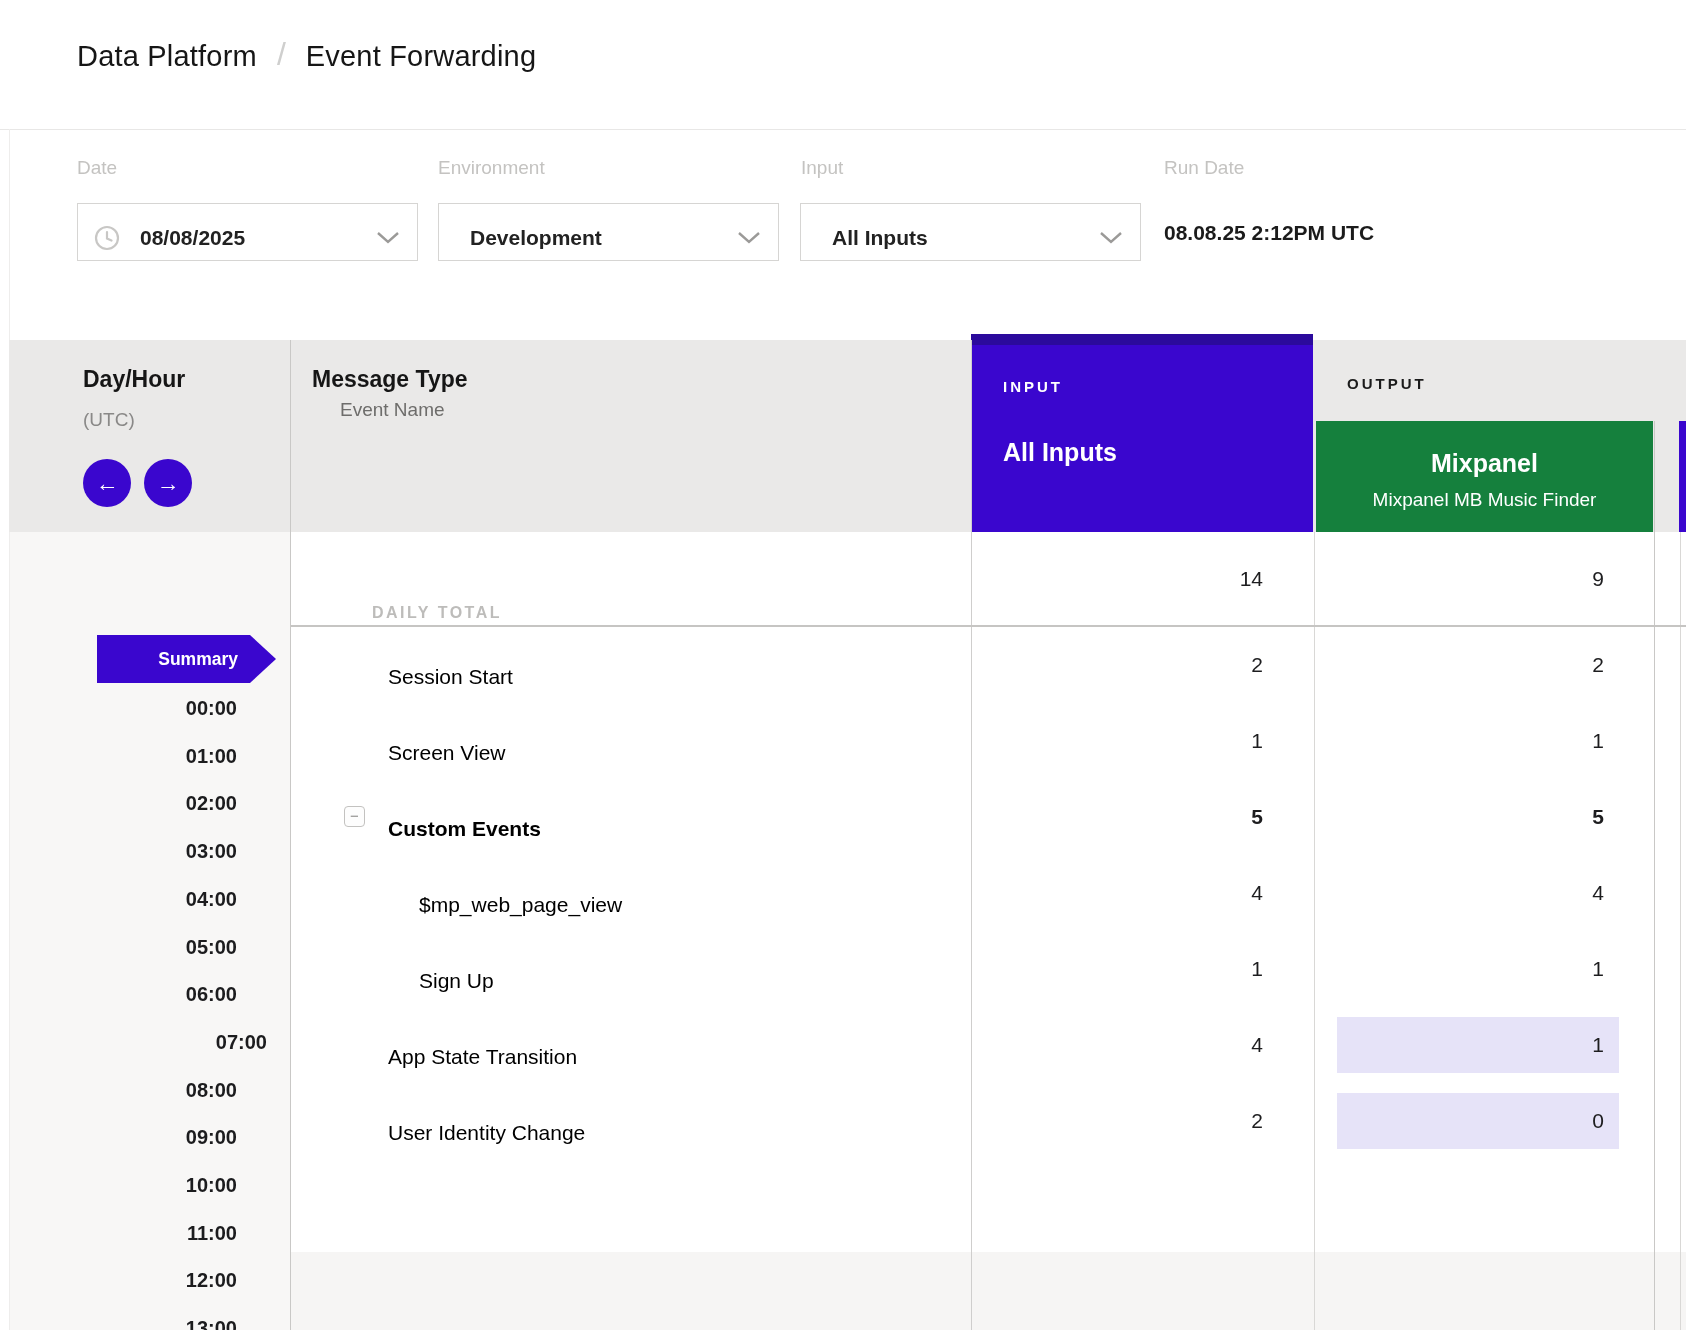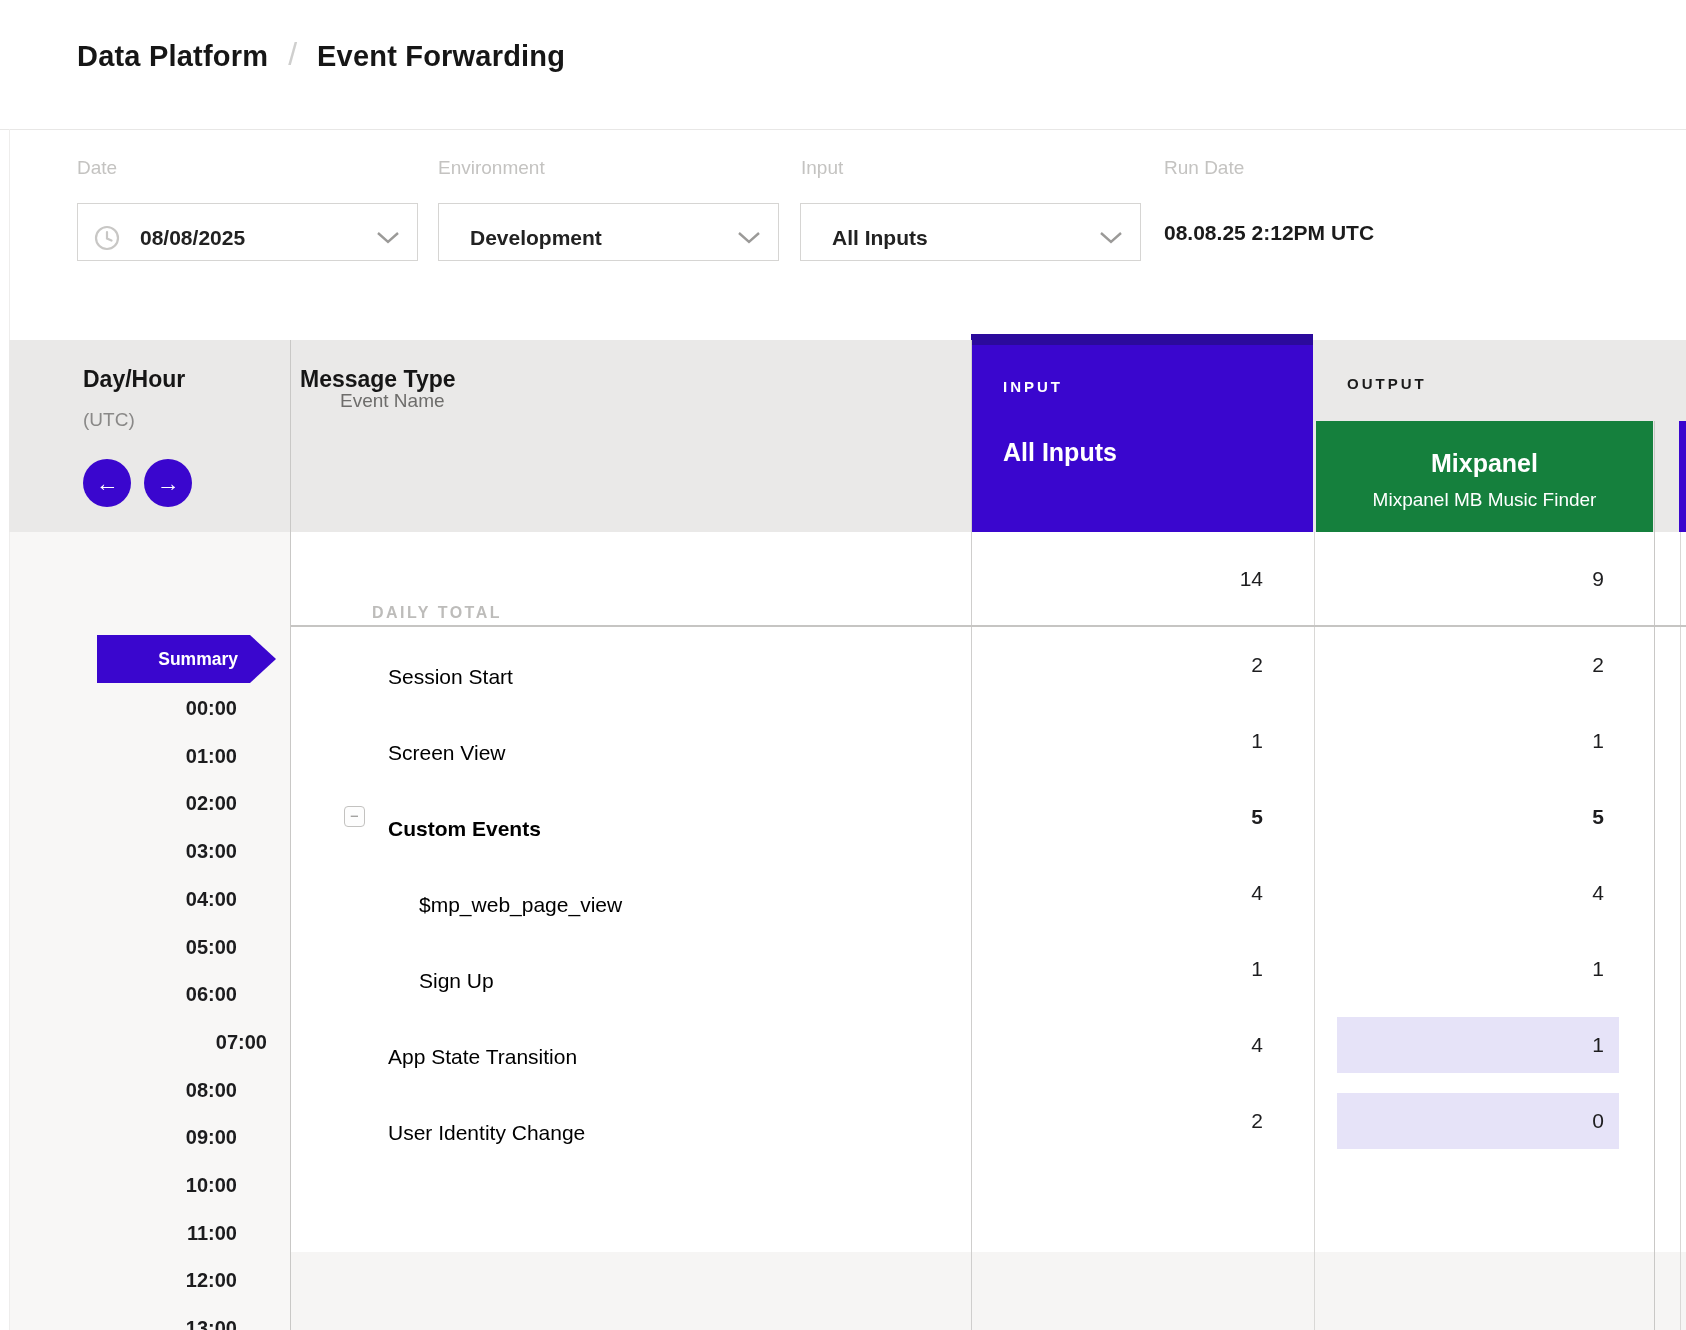--- a/index.html
+++ b/index.html
@@ -4,21 +4,21 @@
 <style>
   html,body{margin:0;padding:0;background:#ffffff;}
   #screen{
     position:relative;width:1686px;height:1330px;overflow:hidden;
     background:#ffffff;color:#1d1d1f;
     font-family:"Liberation Sans",sans-serif;
     -webkit-font-smoothing:antialiased;
   }
   
   .breadcrumb{position:absolute;top:38px;left:77px;display:flex;align-items:center;gap:20px;}
-  .crumb{font-size:29px;font-weight:700;color:#161616;letter-spacing:.2px;text-align:right;}
+  .crumb{font-size:29px;font-weight:400;color:#161616;letter-spacing:.2px;text-align:right;}
   .crumb-sep{font-size:32px;font-weight:300;color:#cfcfce;transform:translateY(-2px);}
   .top-divider{position:absolute;top:129px;left:0;width:1686px;height:1px;background:#e8e7e6;}
   .edge-line{position:absolute;top:129px;left:9px;width:1px;height:1201px;background:#eeedec;}
 
   
   .flabel{position:absolute;top:157px;font-size:19px;color:#c4c3c1;}
   .control{
     position:absolute;top:203px;height:58px;box-sizing:border-box;
     border:1px solid #d6d5d3;background:#fff;display:flex;align-items:center;
     padding:11px 18px 0 16px;cursor:pointer;
@@ -29,22 +29,22 @@
 
   
   .thead{position:absolute;top:340px;left:9px;width:1677px;height:192px;background:#EAE9E8;}
   .dayhour-title{position:absolute;top:366px;left:83px;font-size:23px;font-weight:700;color:#161616;}
   .dayhour-sub{position:absolute;top:409px;left:83px;font-size:19px;color:#8a8988;}
   .navbtn{
     position:absolute;top:459px;width:48px;height:48px;border-radius:50%;
     background:#3A06CE;color:#ffffff;display:flex;align-items:center;justify-content:center;
     font-size:23px;font-weight:700;cursor:pointer;
   }
-  .msg-title{position:absolute;top:366px;left:300px;font-size:23px;font-weight:700;color:#161616;}
-  .msg-sub{position:absolute;top:390px;left:340px;font-size:19px;color:#6e6d6b;}
+  .msg-title{position:absolute;top:366px;left:312px;font-size:23px;font-weight:700;color:#161616;}
+  .msg-sub{position:absolute;top:399px;left:340px;font-size:19px;color:#6e6d6b;}
 
   .input-block{position:absolute;left:971px;top:334px;width:342px;height:198px;background:#3A06CE;cursor:pointer;}
   .block-strip{position:absolute;top:0;left:0;width:100%;height:11px;background:#2B0A9C;}
   .glabel-white{position:absolute;top:44px;left:32px;font-size:15px;font-weight:700;letter-spacing:3px;color:#ffffff;}
   .input-bname{position:absolute;top:104px;left:32px;font-size:25px;font-weight:700;color:#ffffff;}
   .glabel-dark{position:absolute;top:375px;left:1347px;font-size:15px;font-weight:700;letter-spacing:3px;color:#1b1b1b;}
   .mix-block{position:absolute;left:1316px;top:421px;width:337px;height:111px;background:#15803d;text-align:center;cursor:pointer;}
   .mix-name{margin-top:28px;font-size:25px;font-weight:700;color:#ffffff;}
   .mix-sub{margin-top:11px;font-size:19px;color:#ffffff;}
   .sliver-block{position:absolute;left:1679px;top:421px;width:7px;height:111px;background:#3A06CE;}

